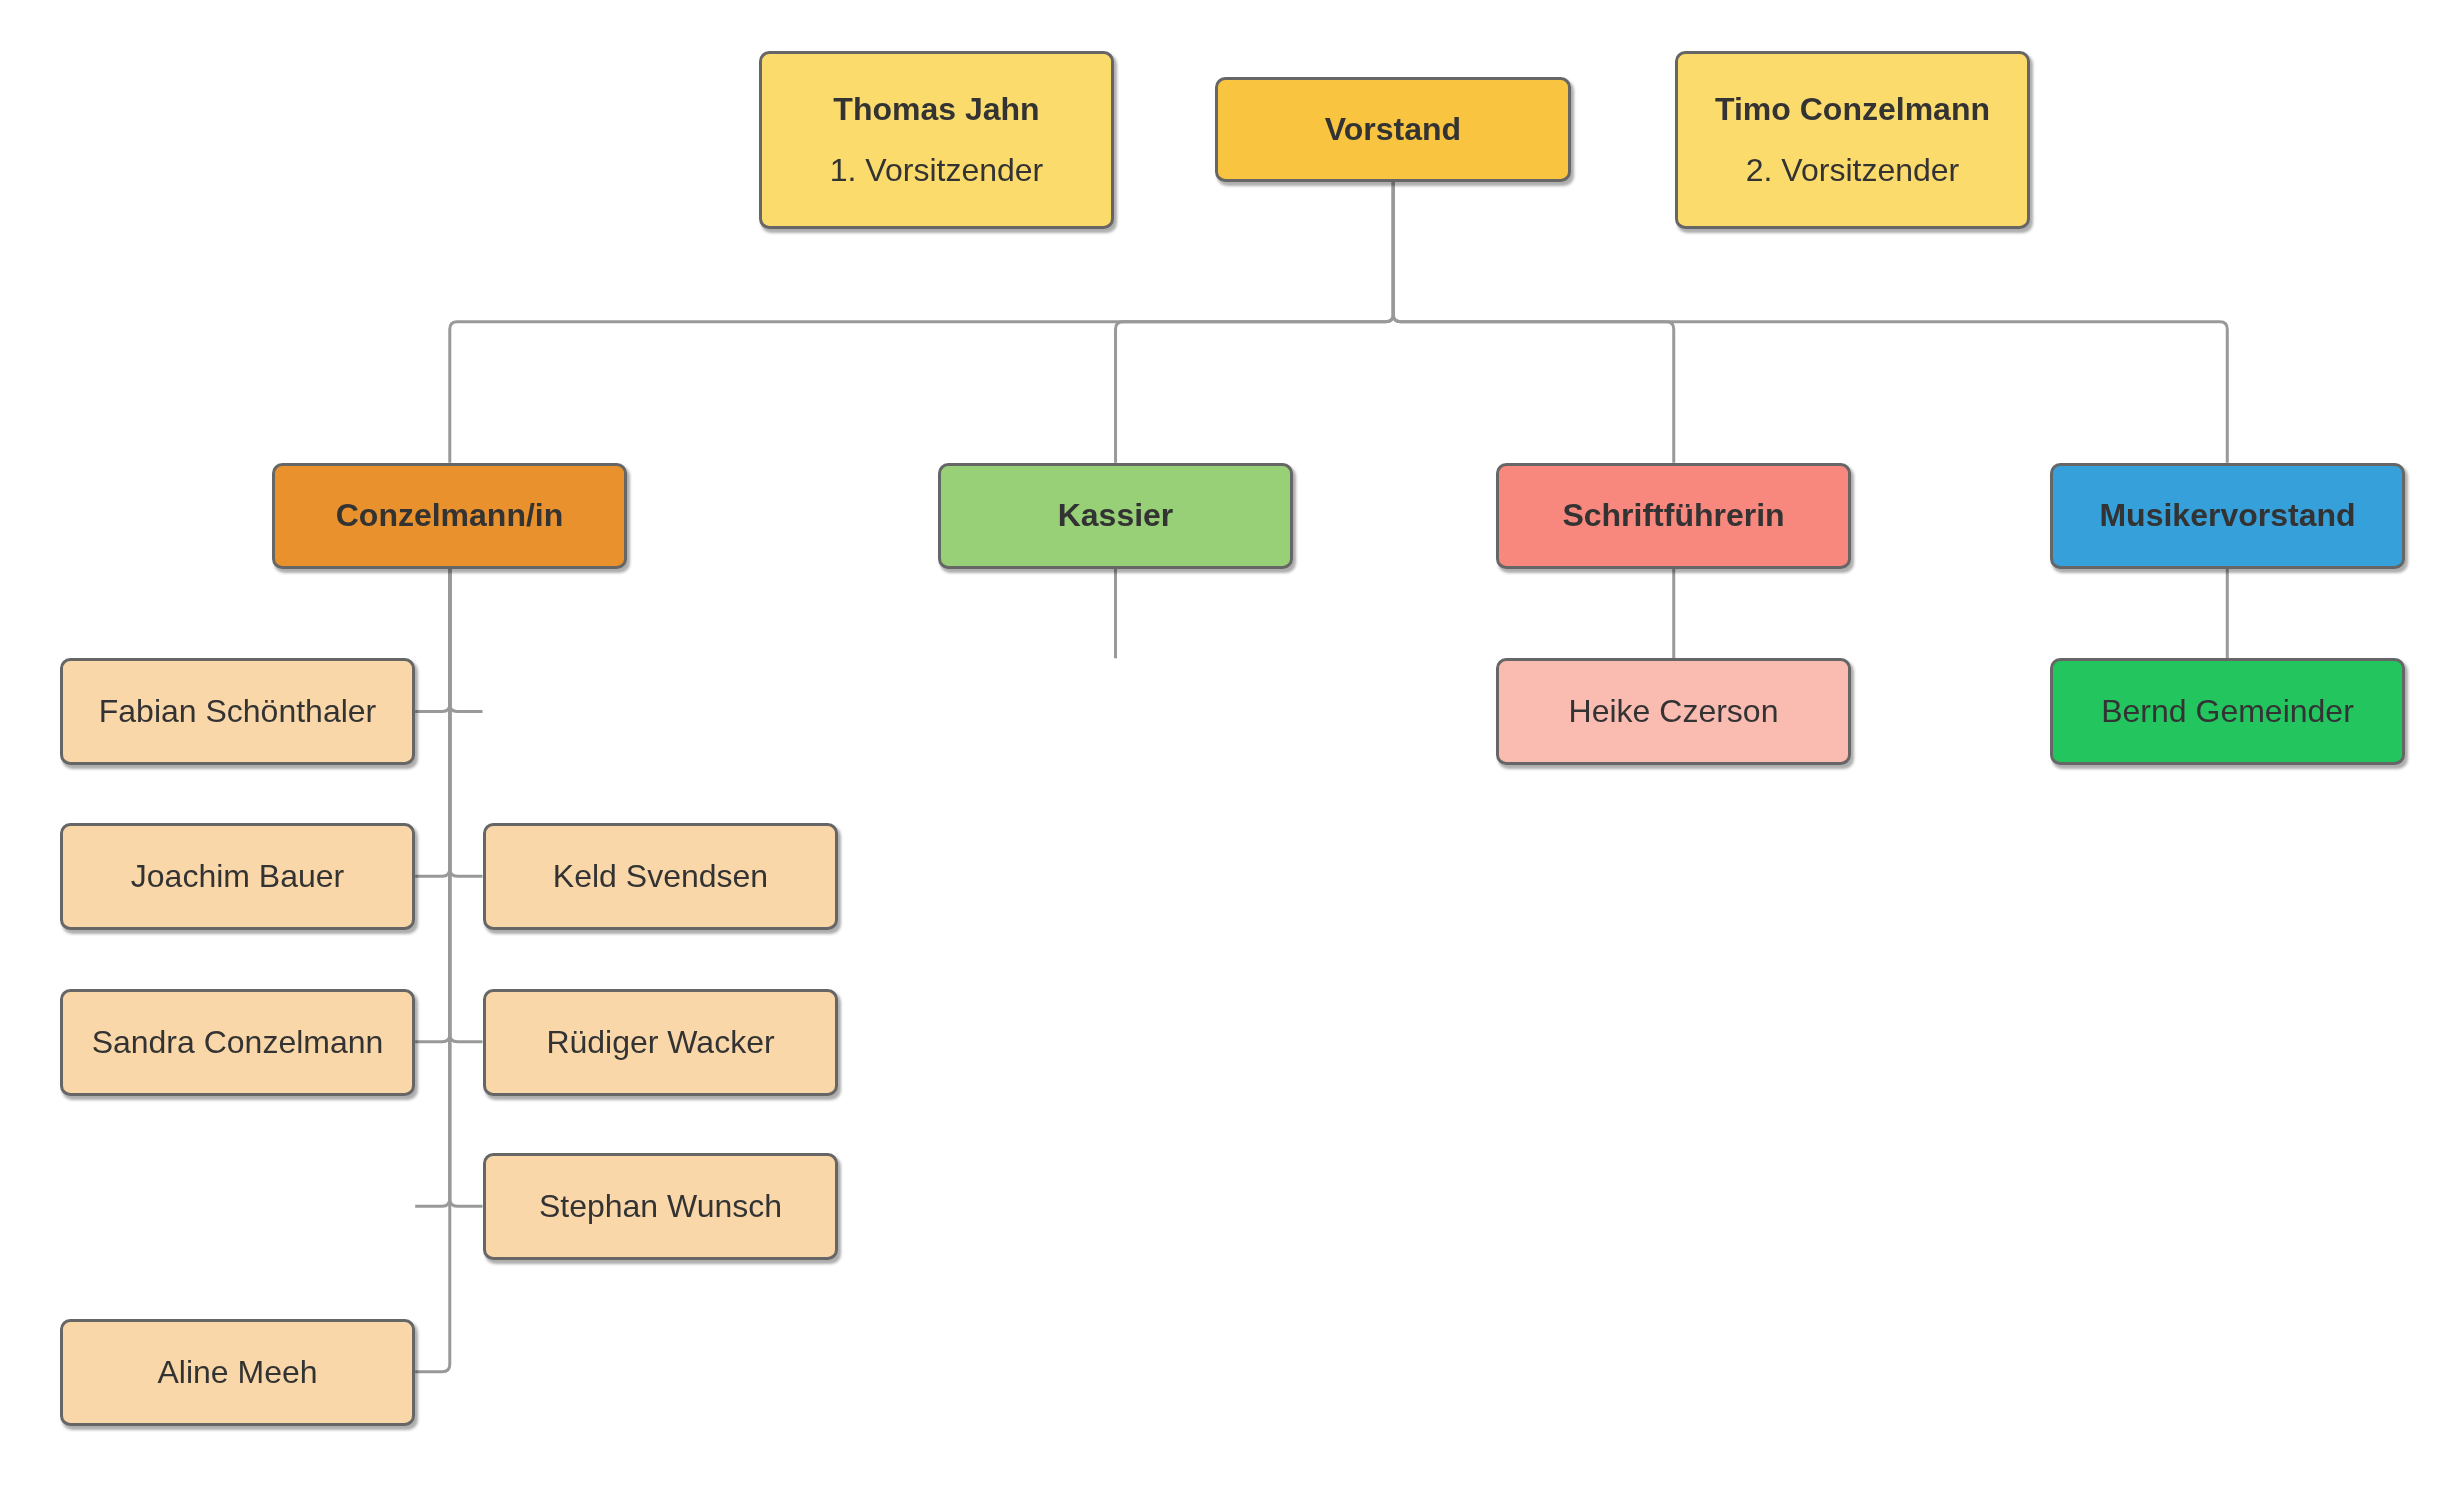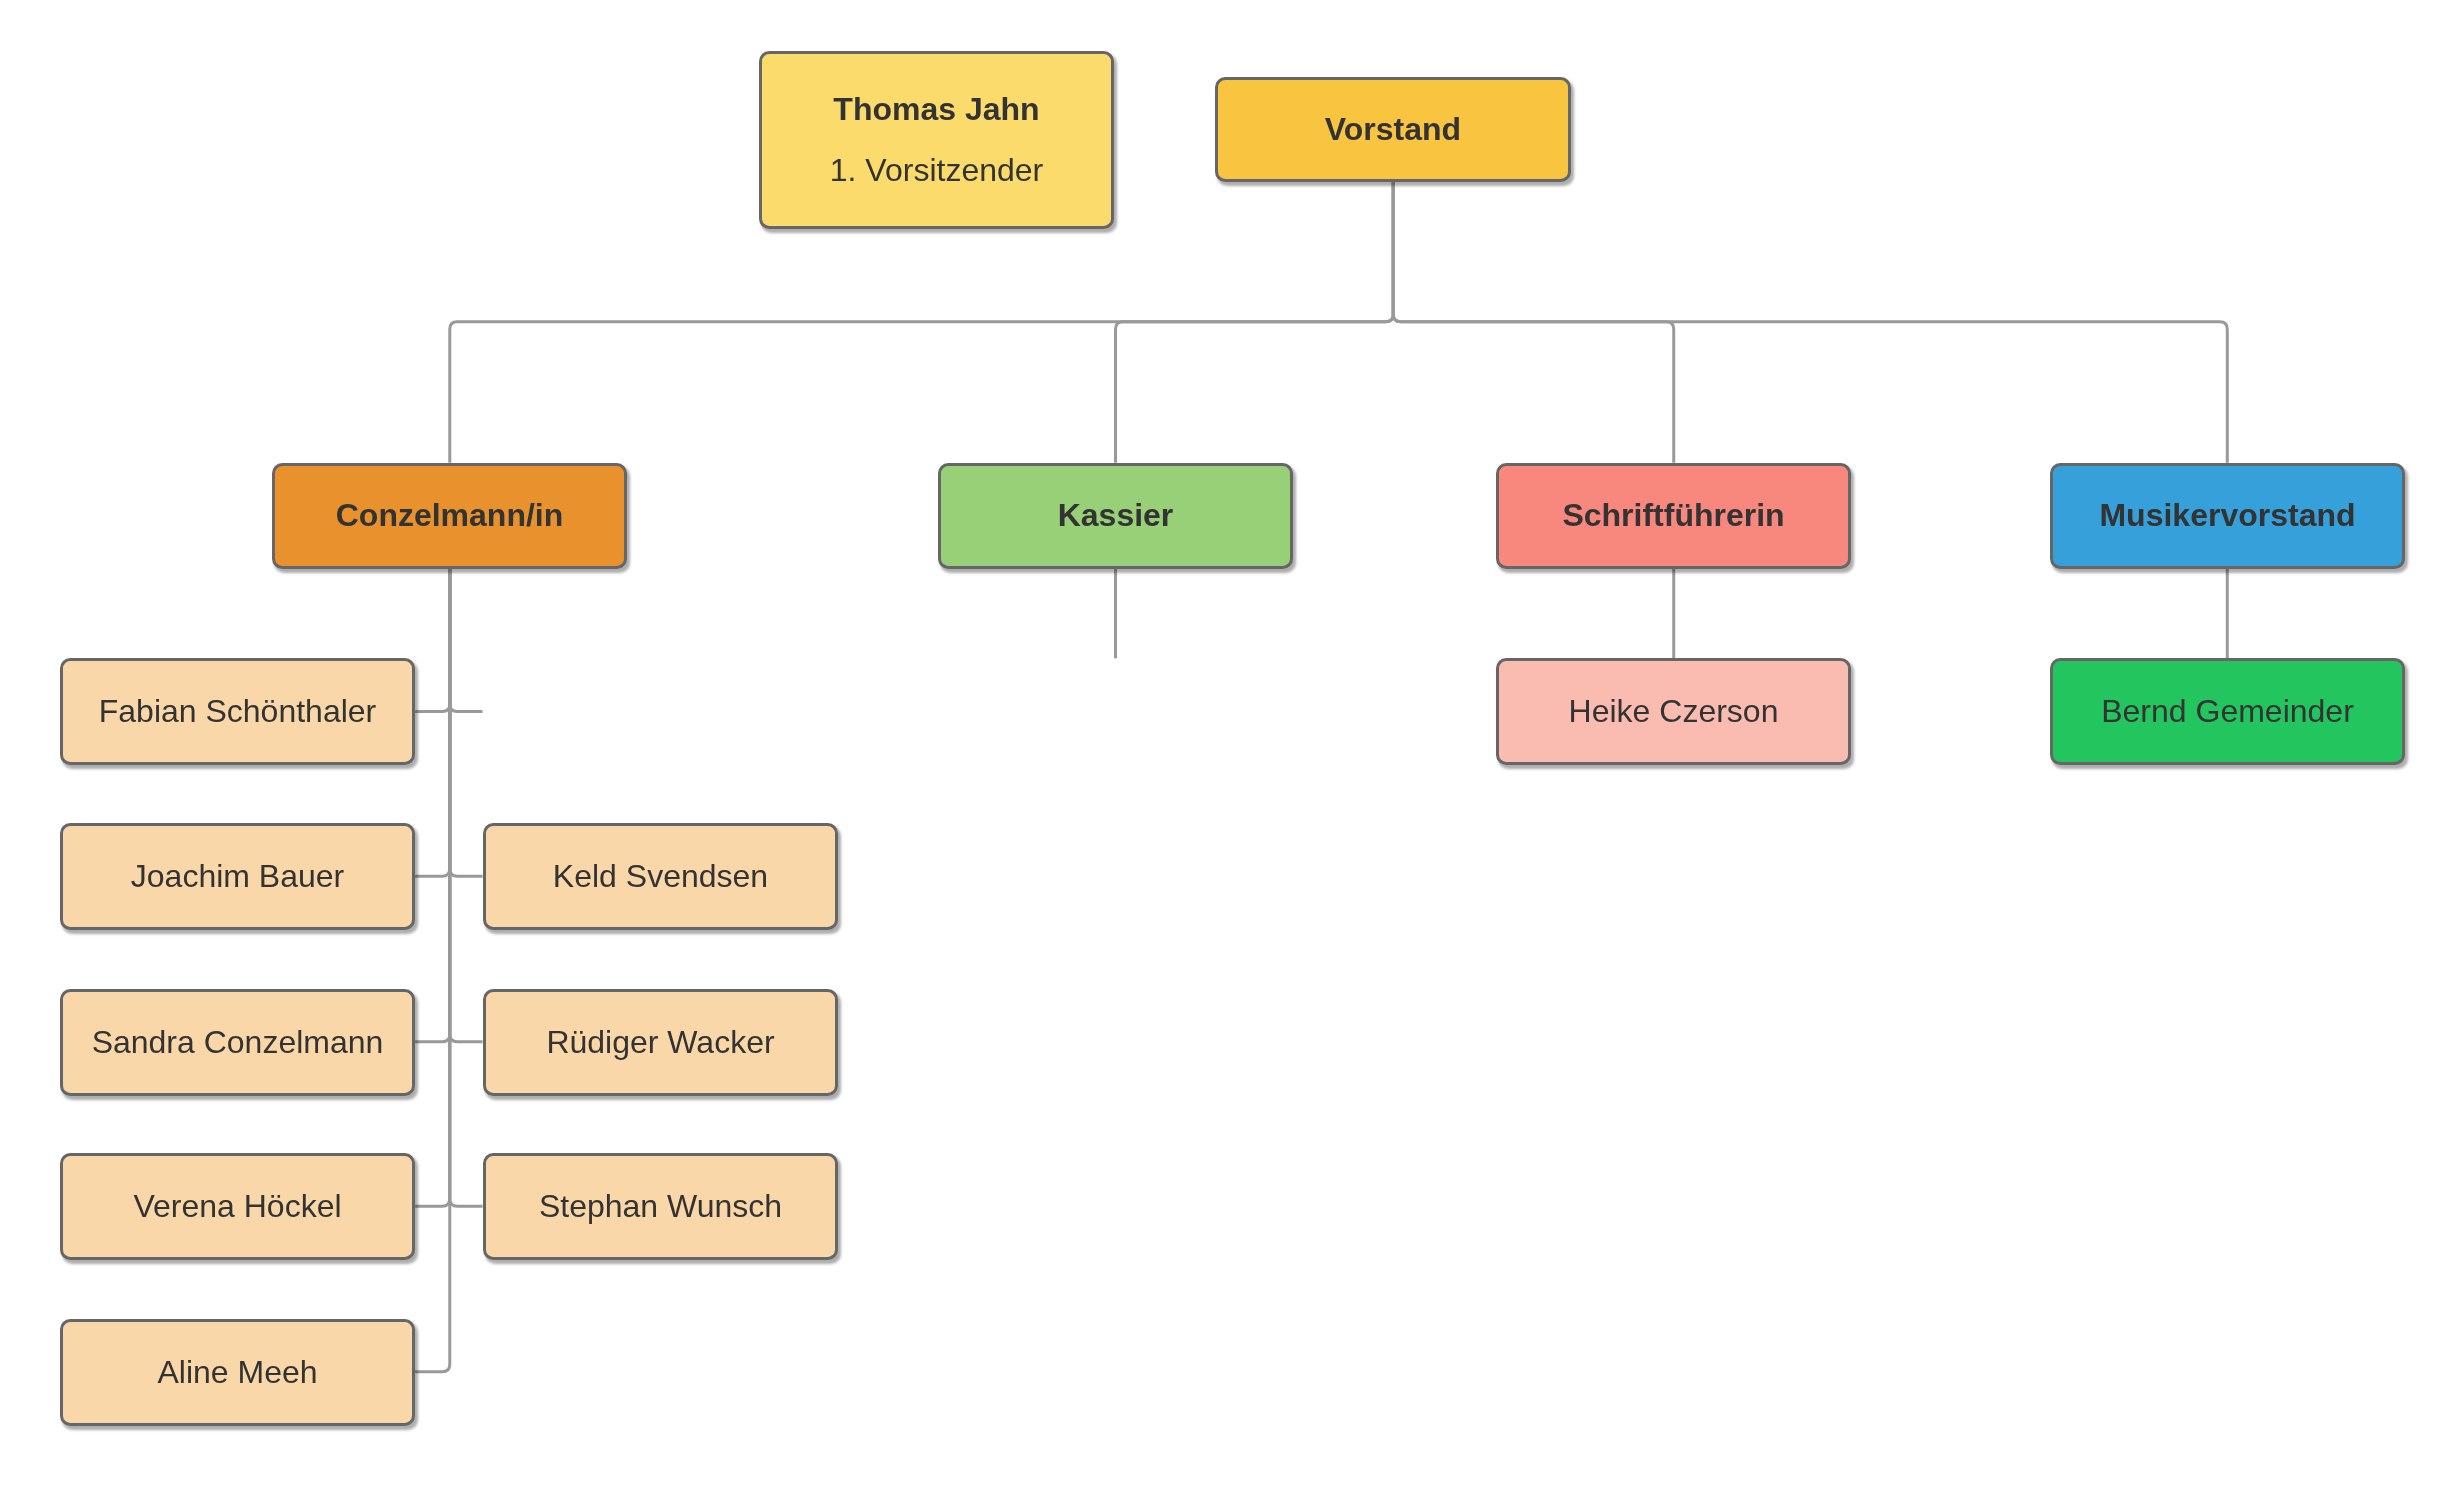--- a/index.html
+++ b/index.html
@@ -108,20 +108,24 @@
 
   <div class="node two-line fill-l1 n-chairman1">
     <span class="bold">Thomas Jahn</span>
     <span>1. Vorsitzender</span>
   </div>
 
   <div class="node fill-gold n-vorstand">
     <span class="bold">Vorstand</span>
   </div>
 
+  <div class="node two-line fill-l1 n-chairman2">
+    <span class="bold">Timo Conzelmann</span>
+    <span>2. Vorsitzender</span>
+  </div>
 
   <div class="node fill-orange n-beisitzer">
     <span class="bold">Conzelmann/in</span>
   </div>
   <div class="node fill-green n-kassier">
     <span class="bold">Kassier</span>
   </div>
   <div class="node fill-salmon n-schriftfuehrerin">
     <span class="bold">Schriftführerin</span>
   </div>
@@ -130,23 +134,20 @@
   </div>
 
   <div class="node fill-apricot col-a row-1">
     <span>Fabian Schönthaler</span>
   </div>
   <div class="node fill-apricot col-a row-2">
     <span>Joachim Bauer</span>
   </div>
   <div class="node fill-apricot col-a row-3">
     <span>Sandra Conzelmann</span>
-  </div>
-  <div class="node fill-apricot col-a row-4">
-    <span>Verena Höckel</span>
   </div>
   <div class="node fill-apricot col-a row-5">
     <span>Aline Meeh</span>
   </div>
 
   <div class="node fill-apricot col-b row-2">
     <span>Keld Svendsen</span>
   </div>
   <div class="node fill-apricot col-b row-3">
     <span>Rüdiger Wacker</span>

